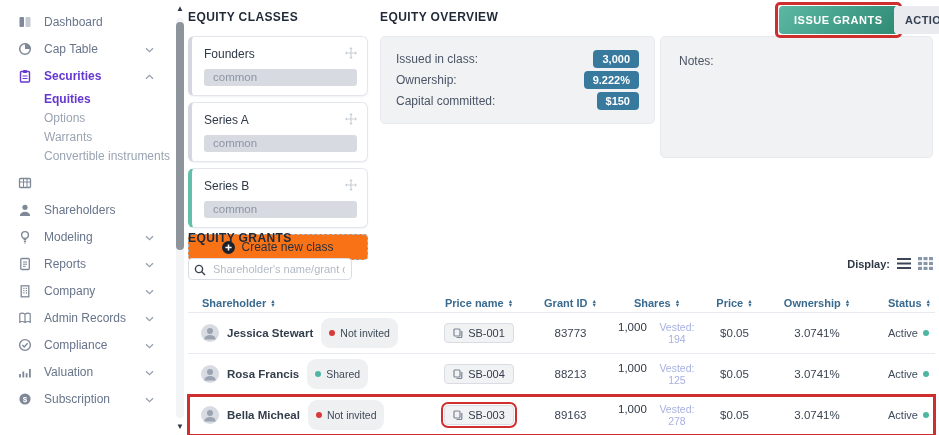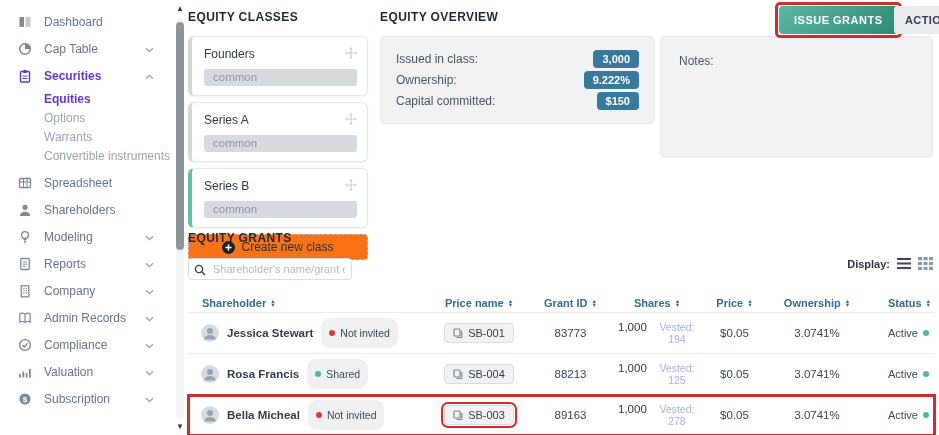--- a/index.html
+++ b/index.html
@@ -146,21 +146,20 @@
       <span class="snl">Convertible instruments</span>
     </div>
 
     <div class="sn gap-top">
       <span class="sic">
           <svg width="14" height="14" viewBox="0 0 14 14">
             <rect x="1.5" y="2.5" width="11" height="9" rx="1" fill="none" stroke="currentColor" stroke-width="1.3"></rect>
             <path d="M1.5 6h11M5.5 2.5v9M9 2.5v9" stroke="currentColor" stroke-width="1"></path>
           </svg>
         </span>
-      <span class="snl">Spreadsheet</span>
     </div>
 
     <div class="sn">
       <span class="sic">
           <svg width="14" height="14" viewBox="0 0 14 14">
             <circle cx="7" cy="4.3" r="2.6" fill="currentColor"></circle>
             <path d="M1.8 13a5.2 4.2 0 0 1 10.4 0z" fill="currentColor"></path>
           </svg>
         </span>
       <span class="snl">Shareholders</span>

